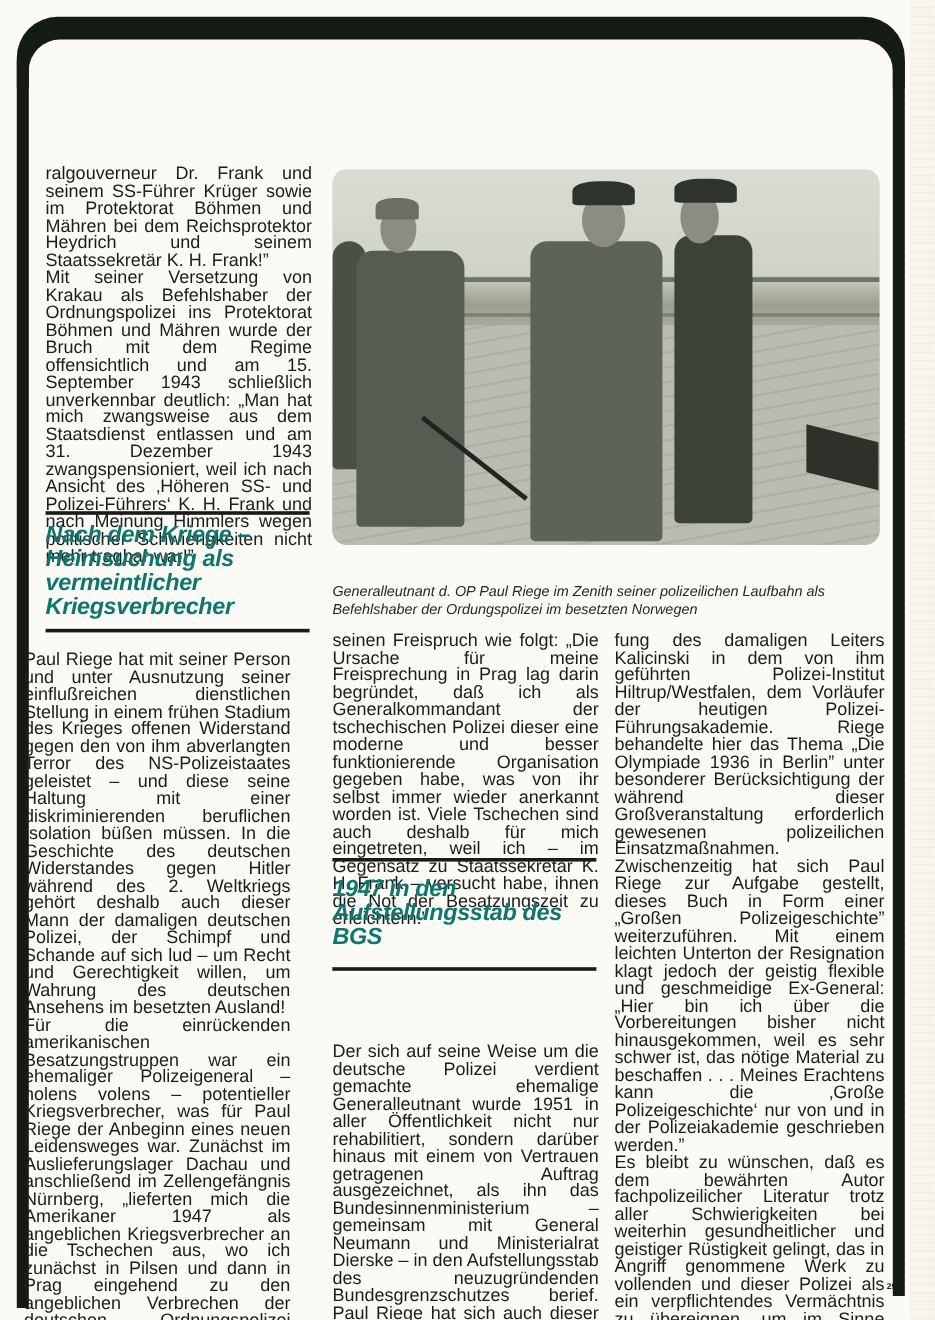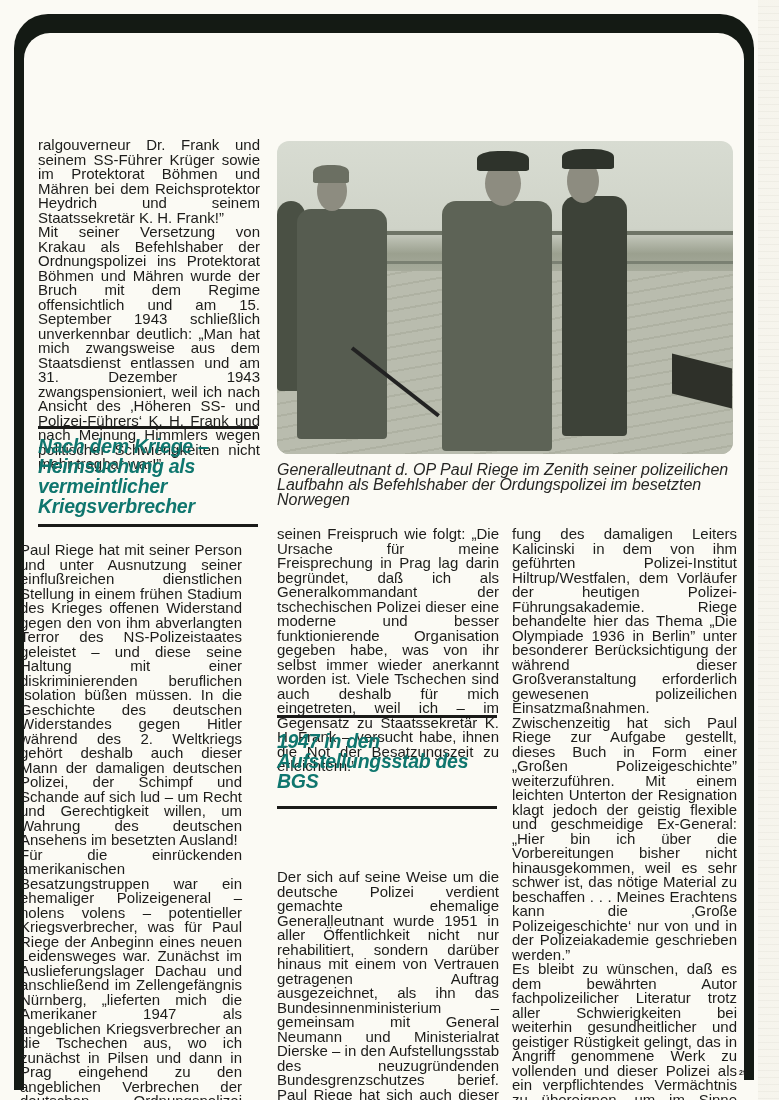--- a/index.html
+++ b/index.html
@@ -51,22 +51,22 @@
     background: linear-gradient(180deg, #d8dcd2 0%, #cfd3c8 28%, #9ba08f 36%, #b2b6a8 48%, #a9ad9e 100%);
   }
   .photo .rail { position: absolute; left: 20px; right: 0; top: 90px; height: 4px; background: #6e7466; }
   .photo .rail2 { position: absolute; left: 20px; right: 0; top: 120px; height: 3px; background: #7a8072; }
   .photo .deck { position: absolute; left: 0; right: 0; top: 130px; bottom: 0;
     background: repeating-linear-gradient(170deg, #b9bcae 0 10px, #aeb1a2 10px 12px); }
   .fig { position: absolute; background: #4a5044; border-radius: 14px 14px 4px 4px; }
   .head { position: absolute; background: #8d8c80; border-radius: 50%; }
   .cap { position: absolute; background: #2e332b; border-radius: 40% 40% 10% 10%; }
   .caption {
-    position: absolute; left: 277px; top: 462px; width: 470px;
-    font-style: italic; font-size: 16px; line-height: 15px; color: #262624;
+    position: absolute; left: 277px; top: 486px; width: 470px;
+    font-style: italic; font-size: 12px; line-height: 15px; color: #262624;
   }
   .page-num { position: absolute; left: 739px; top: 1069px; font-size: 7px; font-weight: bold; }
 </style>
 </head>
 <body>
 
 <div class="frame-top"></div>
 <div class="frame-inner"></div>
 <div class="frame-left"></div>
 <div class="frame-right"></div>

